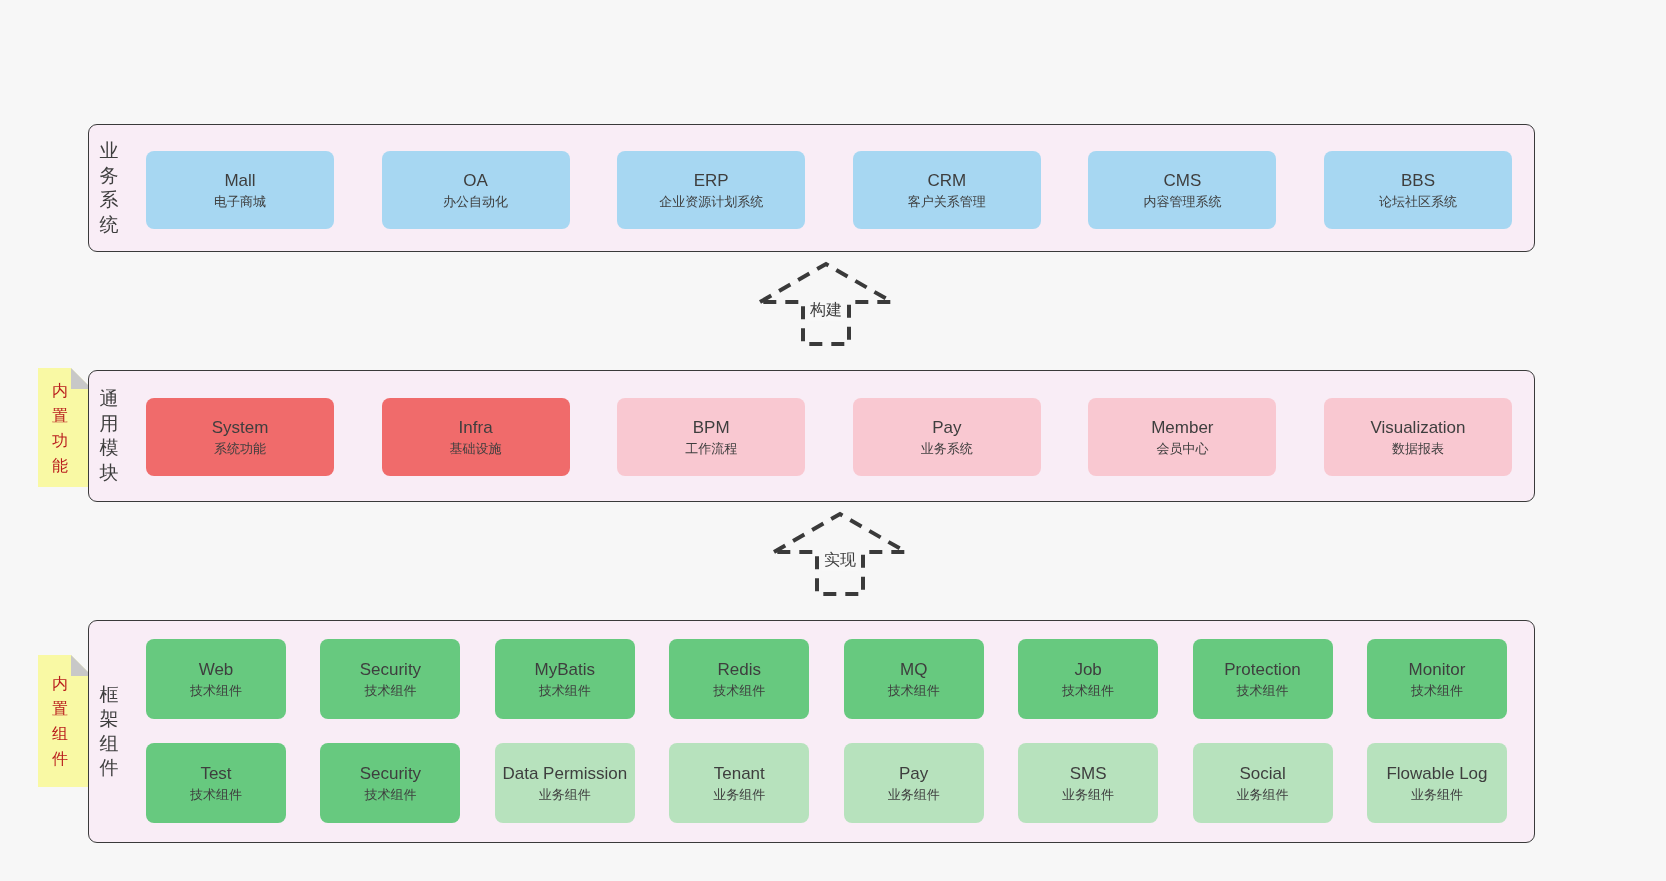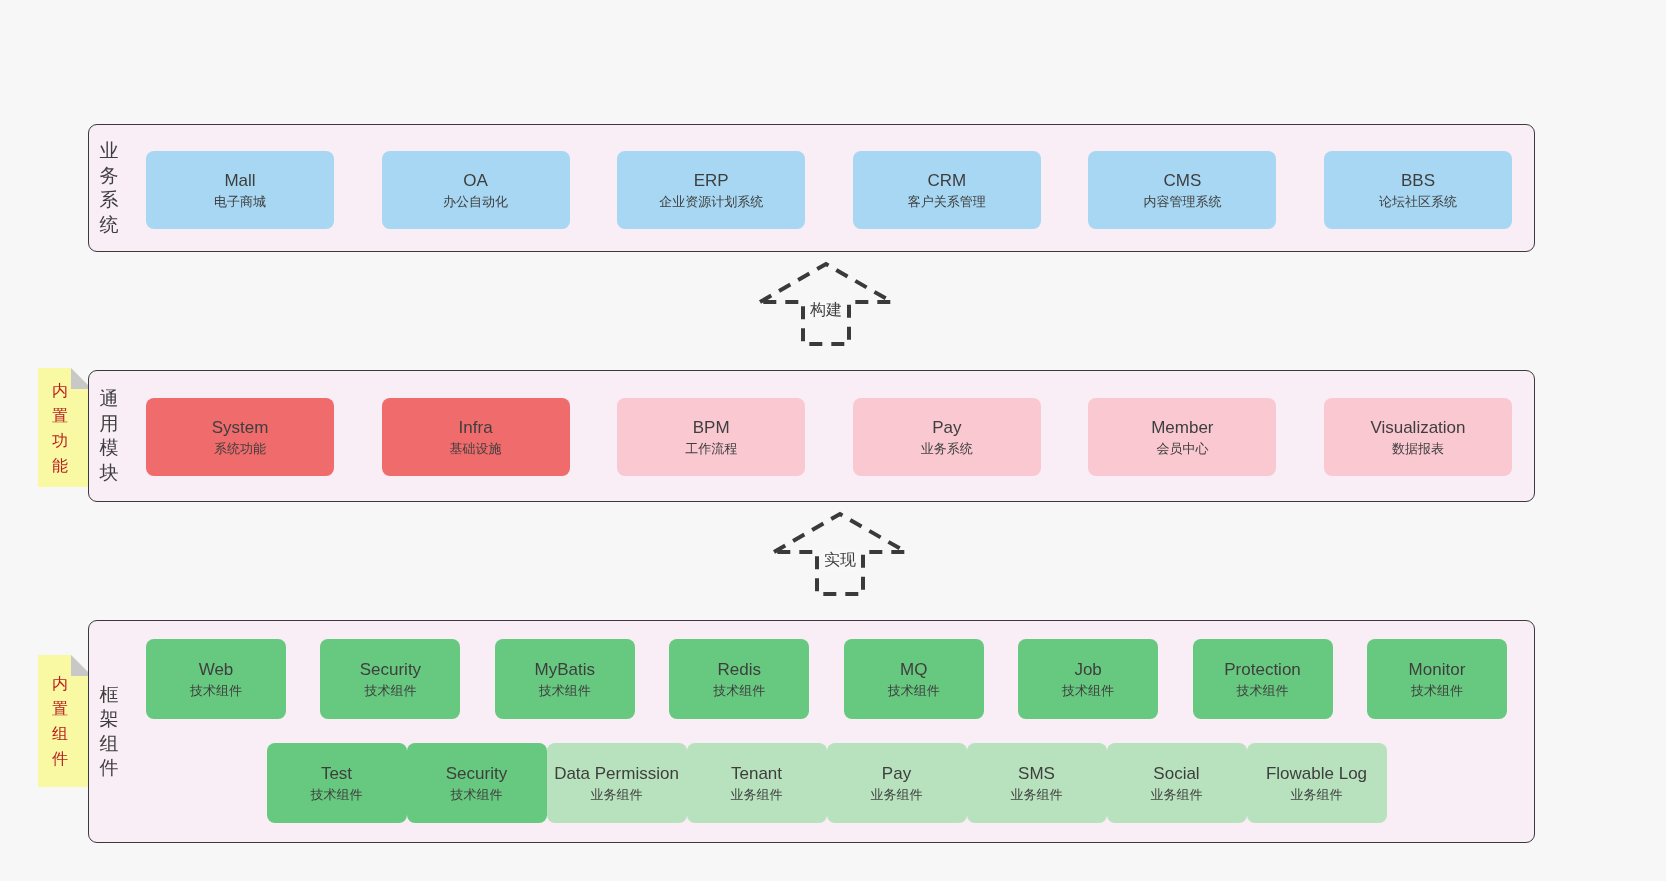--- a/index.html
+++ b/index.html
@@ -25,21 +25,21 @@
   .vlabel{
     position:absolute;left:9px;top:50%;transform:translateY(-50%);
     width:22px;font-size:19px;line-height:24.5px;
     word-break:break-all;text-align:center;color:#3e3e3e;
   }
 
   .row{position:absolute;left:57px;display:flex;justify-content:space-between;}
   #row-business{top:26px;right:22px;bottom:22px;}
   #row-modules{top:27px;right:22px;bottom:25px;}
   #fw-row1{top:18px;right:27px;height:80px;}
-  #fw-row2{top:122px;right:27px;height:80px;justify-content:center;}
+  #fw-row2{top:122px;right:27px;height:80px;}
 
   
   .card{
     border-radius:8px;
     display:flex;flex-direction:column;align-items:center;justify-content:center;
     text-align:center;line-height:1.32;padding:2px;box-sizing:border-box;
   }
   .card .name{font-size:17px;}
   .card .sub{font-size:13px;}
   .w6{flex:0 0 188px;border-radius:8px;}

